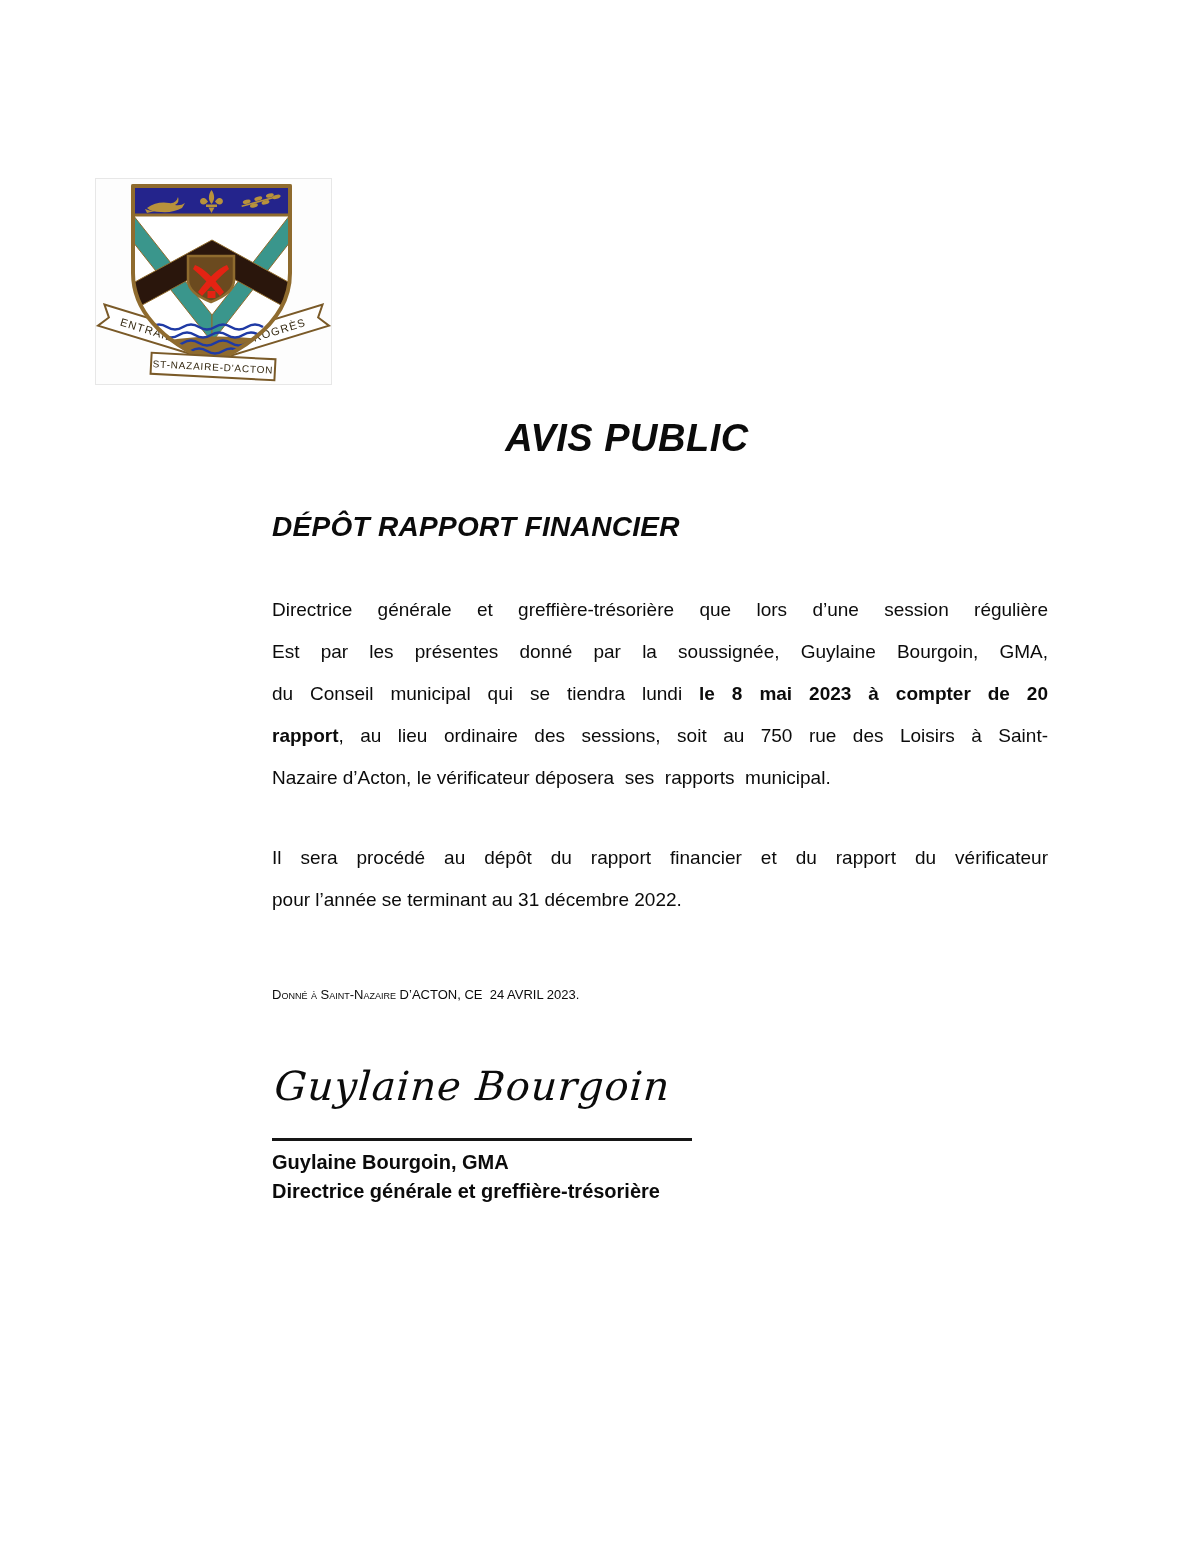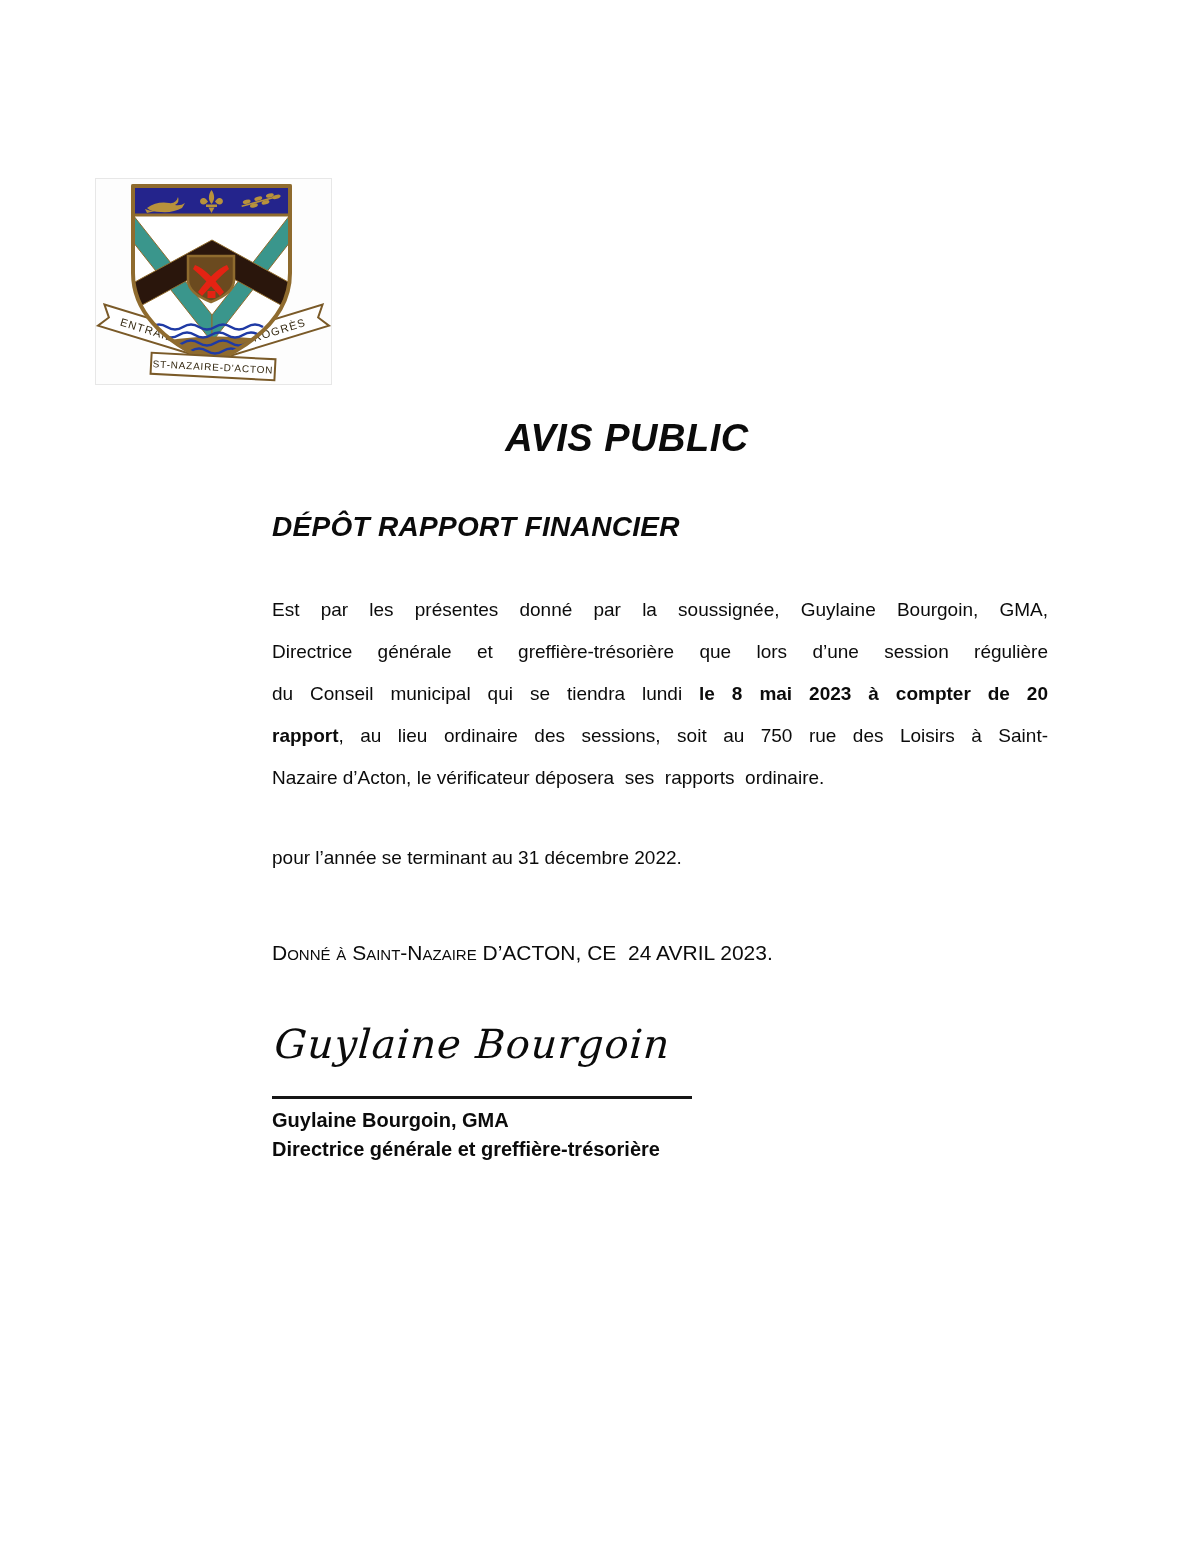--- a/index.html
+++ b/index.html
@@ -51,21 +51,21 @@
     font-size: 19px;
     line-height: 42px;
     white-space: pre-wrap;
   }
   .just {
     text-align: justify;
     text-align-last: justify;
   }
   .dateline {
     margin: 53px 0 0 0;
-    font-size: 21px;
+    font-size: 13px;
     line-height: 42px;
     font-variant: small-caps;
     white-space: pre-wrap;
   }
   .signature-script {
     margin: 30px 0 0 0;
     font-family: "DejaVu Serif", serif;
     font-style: italic;
     font-size: 40px;
     line-height: 80px;
@@ -164,28 +164,29 @@
         <text x="118" y="192.5" text-anchor="middle" font-size="10" letter-spacing="0.8" fill="#33270f">ST-NAZAIRE-D'ACTON</text>
       </g>
     </svg>
   </div>
 
   <div class="content">
     <h1 class="doc-title">AVIS PUBLIC</h1>
     <h2 class="doc-subtitle">DÉPÔT RAPPORT FINANCIER</h2>
 
     <div class="para para-1">
+      <p class="bline just"><span>Directrice générale et greffière-trésorière que lors d’une session régulière</span></p>
       <p class="bline just"><span>Est par les présentes donné par la soussignée, Guylaine Bourgoin, GMA,</span></p>
-      <p class="bline just"><span>Directrice générale et greffière-trésorière que lors d’une session régulière</span></p>
       <p class="bline just"><span>du Conseil municipal qui se tiendra lundi </span><strong>le 8 mai 2023 à compter de 20</strong></p>
       <p class="bline just"><strong>rapport</strong><span>, au lieu ordinaire des sessions, soit au 750 rue des Loisirs à Saint-</span></p>
-      <p class="bline"><span>Nazaire d’Acton, le vérificateur déposera  ses  rapports  ordinaire.</span></p>
+      <p class="bline"><span>Nazaire d’Acton, le vérificateur déposera  ses  rapports  municipal.</span></p>
     </div>
 
     <div class="para para-2">
+      <p class="bline just"><span>Il sera procédé au dépôt du rapport financier et du rapport du vérificateur</span></p>
       <p class="bline"><span>pour l’année se terminant au 31 décembre 2022.</span></p>
     </div>
 
     <p class="dateline">Donné à Saint-Nazaire D’ACTON, CE  24 AVRIL 2023.</p>
 
     <div class="signature-script">Guylaine Bourgoin</div>
     <div class="signature-line"></div>
     <p class="signatory signatory-name">Guylaine Bourgoin, GMA</p>
     <p class="signatory">Directrice générale et greffière-trésorière</p>
   </div>

